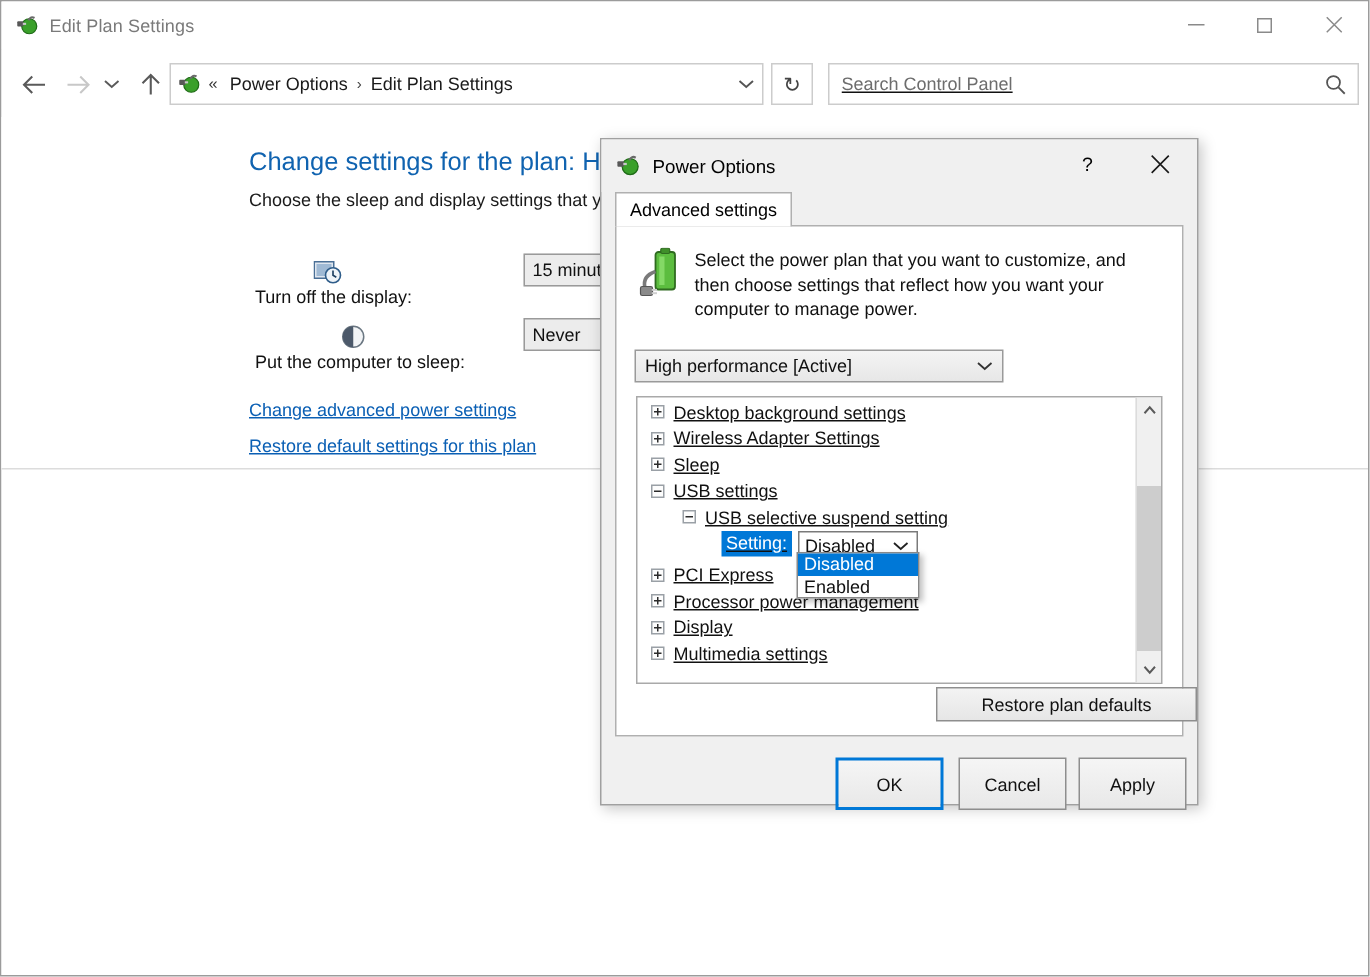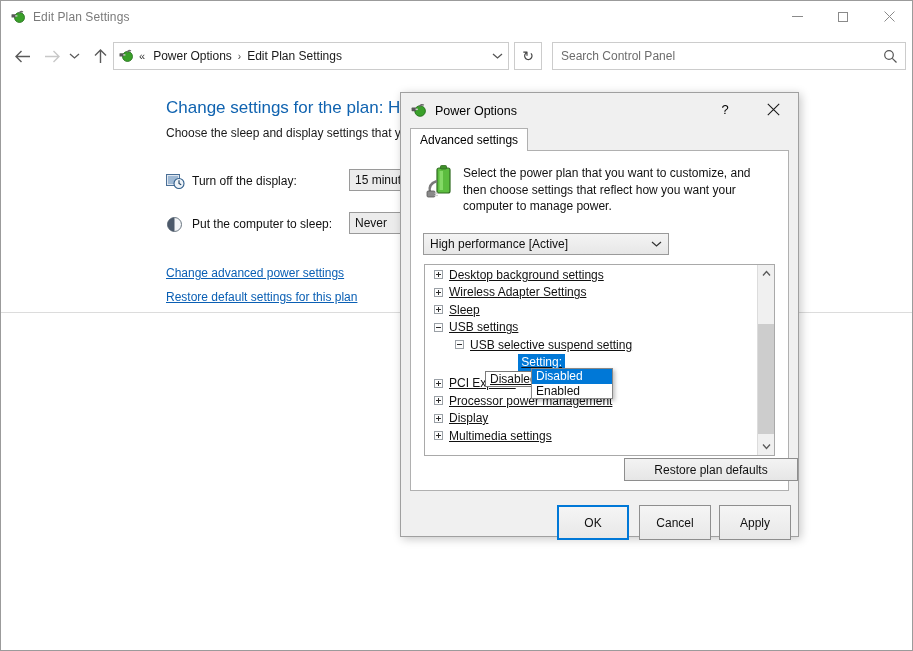--- a/index.html
+++ b/index.html
@@ -73,21 +73,21 @@
     color: #444; font-size: 14px;
   }
   #search-box {
     position: absolute; left: 551px; top: 9px; width: 354px; height: 28px;
     border: 1px solid #cccccc; background: #ffffff;
     display: flex; align-items: center;
   }
   #search-input {
     border: 0; outline: 0; flex: 1; height: 100%;
     padding: 0 6px 0 8px; font-size: 12px; color: #111;
-    font-family: "Liberation Sans", sans-serif; background: transparent;
+    font-family: "Liberation Sans", sans-serif; background: transparent; text-decoration: underline;
   }
   #search-input::placeholder { color: #6d6d6d; }
   #search-icon-btn {
     width: 30px; height: 26px; display: flex; align-items: center; justify-content: center;
     color: #555;
   }
 
   
   #content-area {
     position: absolute; left: 0; top: 77px; right: 0; bottom: 0;
@@ -99,21 +99,21 @@
     border-bottom: 1px solid #dcdcdc;
   }
   #page-title {
     position: absolute; left: 165px; top: 20px;
     font-size: 17px; color: #1063b0; white-space: nowrap;
   }
   #page-subtitle {
     position: absolute; left: 165px; top: 48px;
     font-size: 12px; color: #1a1a1a; white-space: nowrap;
   }
-  .setting-row { position: absolute; left: 165px; display: flex; align-items: center; }
+  .setting-row { position: absolute; left: 165px; display: flex; align-items: center; flex-direction: column; }
   #row-display { top: 93px; }
   #row-sleep  { top: 136px; }
   .setting-icon { width: 22px; height: 20px; display: flex; align-items: center; }
   .setting-label { font-size: 12px; color: #111; margin-left: 4px; }
   .setting-combo {
     position: absolute; height: 22px;
     border: 1px solid #9a9a9a; background: #ececec;
     display: flex; align-items: center; padding-left: 5px;
     font-size: 12px; color: #111; overflow: hidden;
   }
@@ -211,21 +211,21 @@
   .tree-item .twisty.plus::after {
     content: ""; position: absolute; left: 3px; top: 1px;
     width: 1px; height: 5px; background: #2b2b2b;
   }
   .tree-item.lvl0 { padding-left: 9px; }
   .tree-item.lvl1 { padding-left: 30px; }
 
   
   #setting-row-wrap {
     position: absolute; left: 0; top: 0; height: 20px;
-    display: flex; align-items: flex-end; padding-left: 56px; flex-direction: column;
+    display: flex; align-items: flex-start; padding-left: 56px;
   }
   #setting-label-hl {
     background: #0078d7; color: #ffffff; font-size: 12px;
     padding: 1px 3px 2px 3px; line-height: 14px;
   }
   #setting-combo {
     margin-left: 4px; width: 80px; height: 20px;
     border: 1px solid #7a7a7a; background: #ffffff;
     display: flex; align-items: center;
     font-size: 12px; color: #111; padding-left: 4px;

